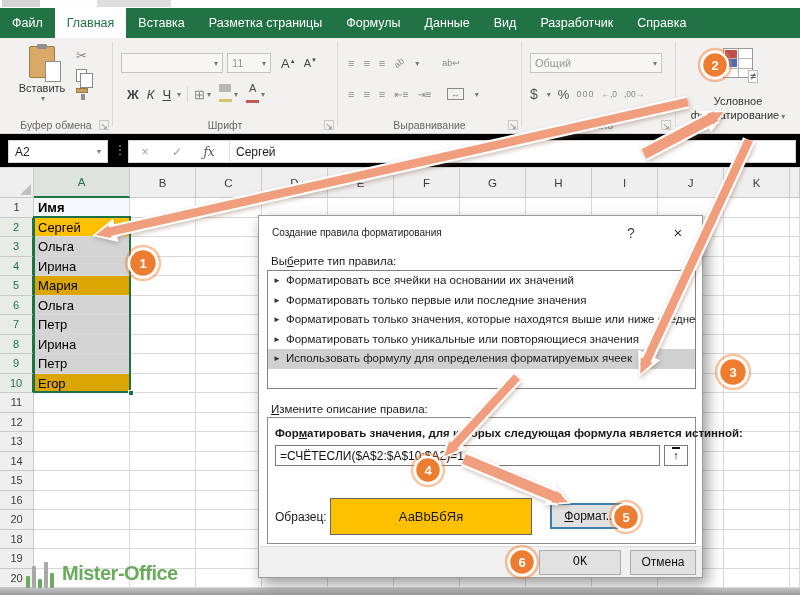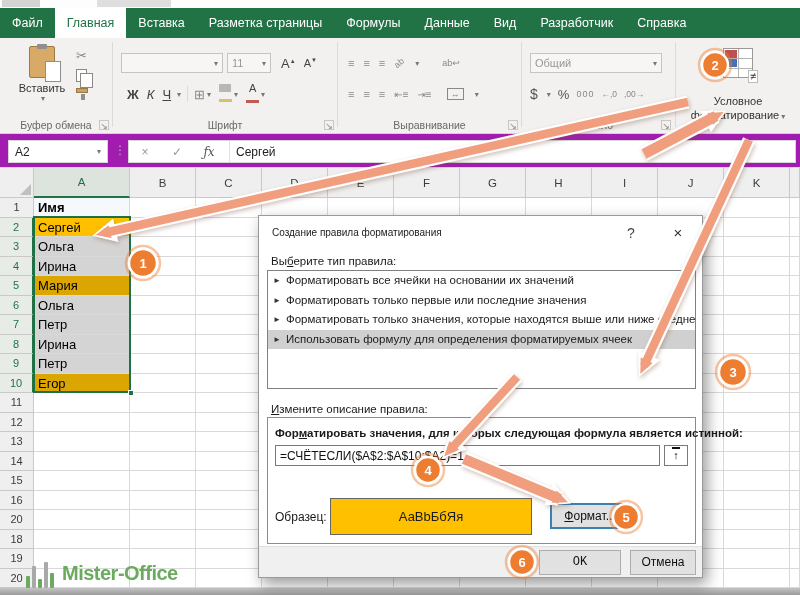--- a/index.html
+++ b/index.html
@@ -45,21 +45,21 @@
   .painter-icon { width:12px; height:5px; background:#c8a165; border:1px solid #9c7b43; position:relative; }
   .painter-icon::after { content:""; position:absolute; left:4px; top:5px; width:4px; height:6px; background:#8f8f8f; }
 
   
   .combo { background:#f7f6f5; border:1px solid #c6c4c2; color:#9a9896; height:20px;
            display:flex; align-items:center; justify-content:space-between; padding:0 4px; font-size:11px; }
   .fmt-letter { font-size:13px; color:#444; padding:0 4px; }
   .colorbar { display:inline-block; width:13px; height:3px; margin-top:-2px; }
 
   
-  .fbar { position:absolute; left:0; top:134px; width:800px; height:34px; background:#a21caf;
+  .fbar { position:absolute; left:0; top:134px; width:800px; height:34px; background:#000000;
           border-bottom:1px solid #d9d9d9; }
   .namebox { position:absolute; left:8px; top:6px; width:100px; height:23px; background:#fff;
              border:1px solid #d6d6d6; font-size:12px; color:#222; display:flex; align-items:center;
              justify-content:space-between; padding:0 6px; }
   .fdots { position:absolute; left:114px; top:9px; color:#b5b5b5; font-size:12px; }
   .fxbox { position:absolute; left:128px; top:6px; right:4px; height:23px; background:#fff;
            border:1px solid #d6d6d6; display:flex; align-items:center; font-size:12px; color:#222; }
   .fxbtn { width:32px; text-align:center; color:#9b9b9b; font-size:12px; }
   .fxdiv { width:1px; align-self:stretch; background:#e0e0e0; margin:0 6px 0 4px; }
 
@@ -598,20 +598,21 @@
   <div class="d-title">
     <span class="d-title-text">Создание правила форматирования</span>
     <span class="d-help">?</span>
     <span class="d-close">×</span>
   </div>
   <div class="d-label1">Вы<u>б</u>ерите тип правила:</div>
   <div class="rules" id="rules-list">
       <div class="rule-row"><span class="rule-marker">►</span><span>Форматировать все ячейки на основании их значений</span></div>
       <div class="rule-row"><span class="rule-marker">►</span><span>Форматировать только первые или последние значения</span></div>
       <div class="rule-row"><span class="rule-marker">►</span><span>Форматировать только значения, которые находятся выше или ниже среднего</span></div>
+      <div class="rule-row"><span class="rule-marker">►</span><span>Форматировать только уникальные или повторяющиеся значения</span></div>
       <div class="rule-row selected"><span class="rule-marker">►</span><span>Использовать формулу для определения форматируемых ячеек</span></div>
     </div>
   <div class="d-label2"><u>И</u>змените описание правила:</div>
   <div class="descbox">
     <div class="d-bold">Фор<u>м</u>атировать значения, для которых следующая формула является истинной:</div>
     <div class="formula-row">
       <input class="formula-input" value="=СЧЁТЕСЛИ($A$2:$A$10;$A2)=1" style="">
       <button class="range-btn"><span>↑</span></button>
     </div>
     <div class="sample-label">Образец:</div>

